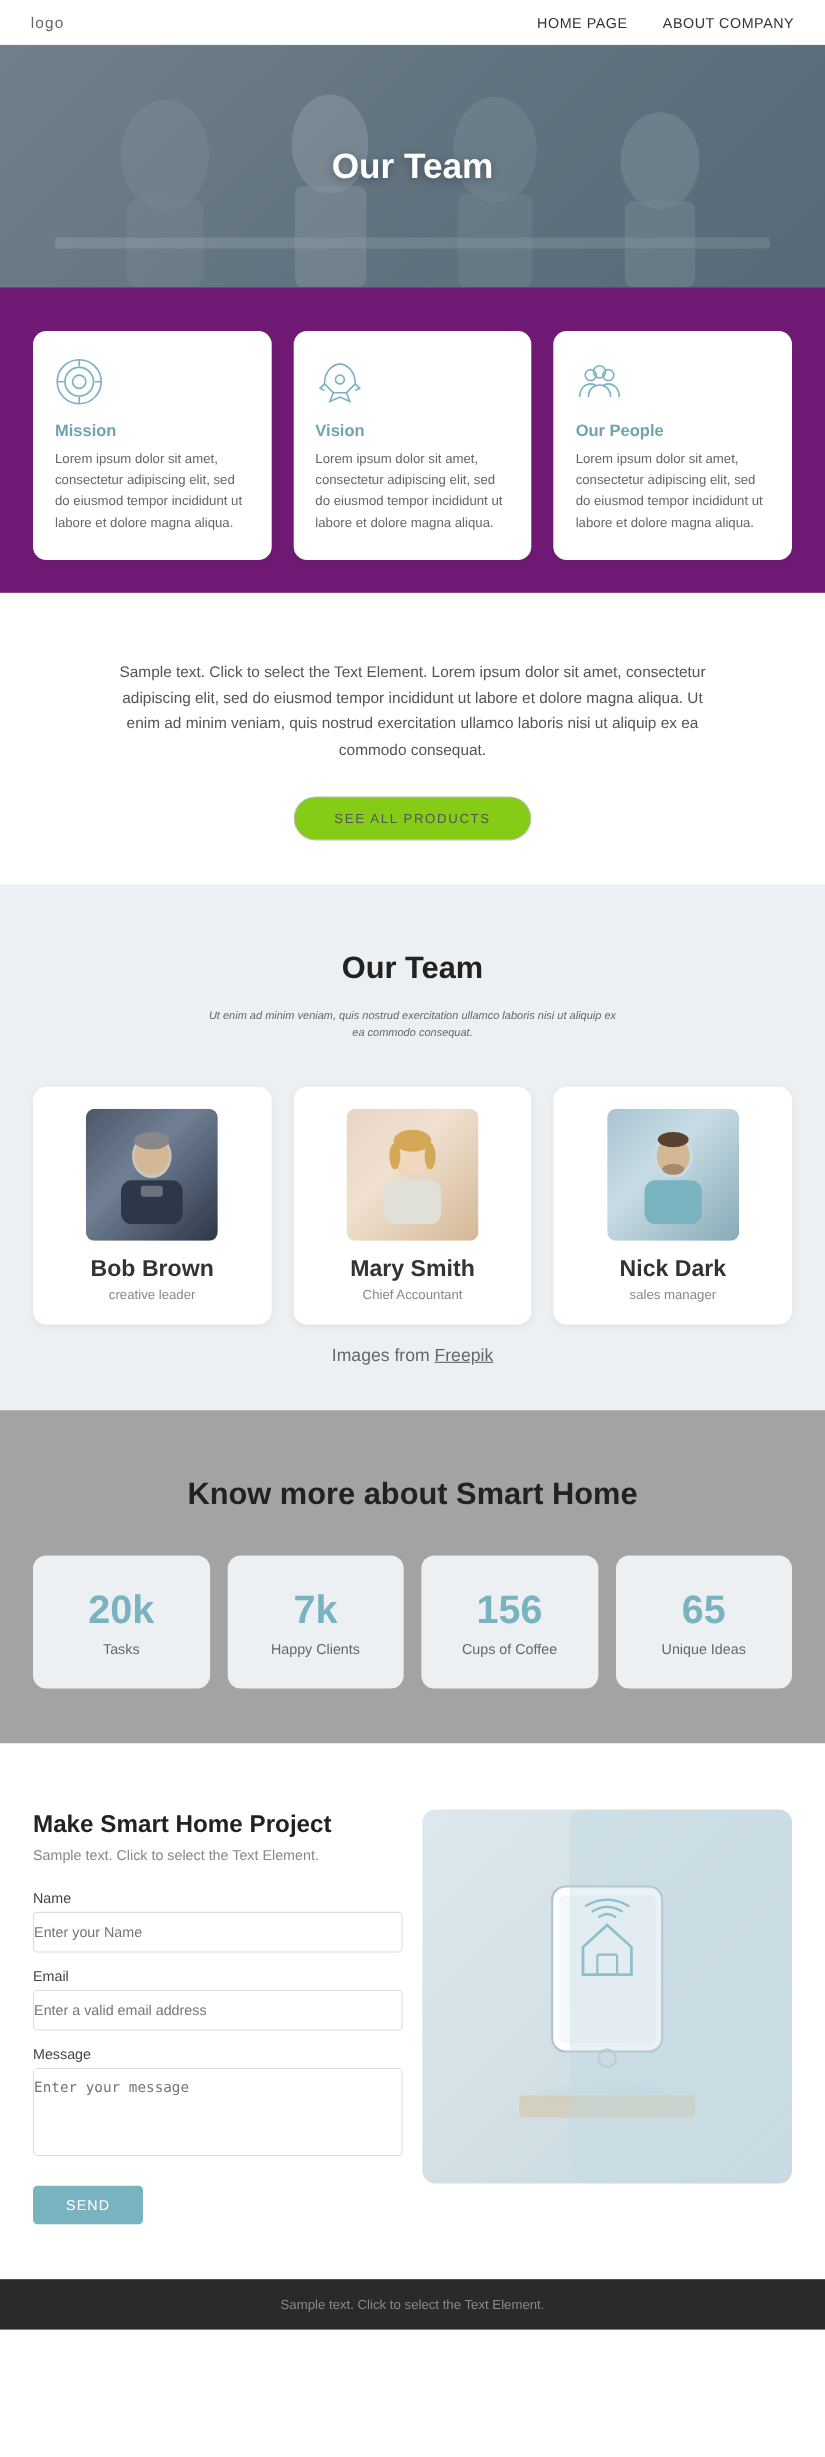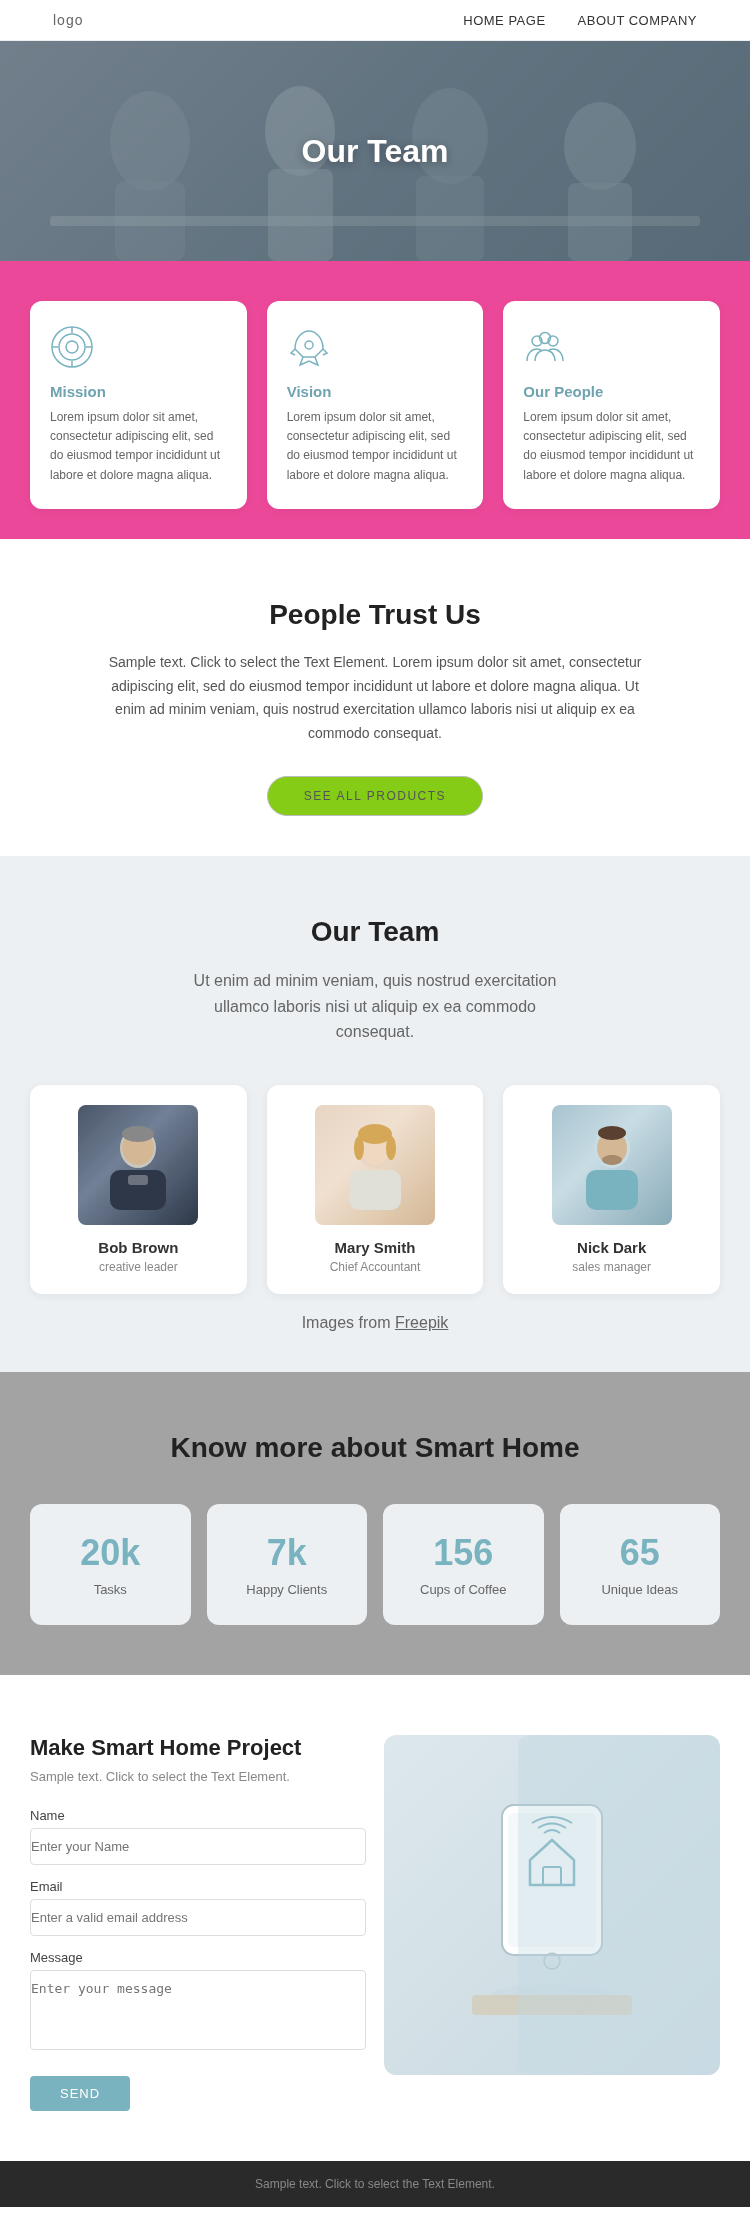--- a/index.html
+++ b/index.html
@@ -1,21 +1,21 @@
 <!DOCTYPE html>
 <html><head>
   <meta charset="utf-8">
   <style>
     * { margin: 0; padding: 0; box-sizing: border-box; }
     body { font-family: 'Segoe UI', Arial, sans-serif; width: 750px; background: #fff; color: #333; }
 
     
     nav {
       display: flex; align-items: center; justify-content: space-between;
-      padding: 12px 53px; background: #fff; border-bottom: 1px solid #eee;
+      padding: 12px 28px; background: #fff; border-bottom: 1px solid #eee;
     }
     .logo { font-size: 14px; color: #666; letter-spacing: 1px; }
     .nav-links { display: flex; gap: 32px; }
     .nav-links a { font-size: 13px; color: #333; text-decoration: none; letter-spacing: 0.5px; }
 
     
     .hero {
       position: relative; height: 220px; overflow: hidden;
       background: linear-gradient(135deg, #b0bec5 0%, #78909c 50%, #546e7a 100%);
       display: flex; align-items: center; justify-content: center;
@@ -26,21 +26,21 @@
     }
     .hero-title {
       position: relative; z-index: 2;
       color: #fff; font-size: 32px; font-weight: 700; text-align: center;
       text-shadow: 0 2px 8px rgba(0,0,0,0.3);
     }
 
     
     .cards-section {
       padding: 40px 30px 30px;
-      background: #ec4899;
+      background: #701a75;
     }
     .cards-row { display: flex; gap: 20px; justify-content: center; }
     .card {
       background: #fff; border-radius: 12px; padding: 24px 20px; flex: 1;
       box-shadow: 0 2px 8px rgba(0,0,0,0.06);
     }
     .card-icon { width: 44px; height: 44px; margin-bottom: 14px; }
     .card-title { color: #6fa3b0; font-size: 15px; font-weight: 600; margin-bottom: 8px; }
     .card-text { font-size: 12px; color: #666; line-height: 1.6; }
 
@@ -54,21 +54,21 @@
       display: inline-block; border: 1.5px solid #bbb; border-radius: 25px;
       padding: 12px 36px; font-size: 12px; letter-spacing: 1.5px; color: #555;
       text-decoration: none; cursor: pointer; background: #84cc16;
     }
 
     
     .team-section {
       padding: 60px 30px 40px; background: #ecf0f3; text-align: center;
     }
     .team-subtitle {
-      font-size: 16px; color: #666; max-width: 380px; margin: 10px auto 40px; line-height: 1.6;
+      font-size: 10px; color: #666; max-width: 380px; margin: 10px auto 40px; line-height: 1.6; font-style: italic;
     }
     .team-row { display: flex; gap: 20px; justify-content: center; margin-bottom: 20px; }
     .team-card {
       background: #fff; border-radius: 12px; padding: 20px 16px; flex: 1;
       box-shadow: 0 2px 8px rgba(0,0,0,0.06); text-align: center;
     }
     .team-avatar {
       width: 120px; height: 120px; border-radius: 8px; margin: 0 auto 14px;
       overflow: hidden;
     }
@@ -80,21 +80,21 @@
     .avatar-mary {
       background: linear-gradient(135deg, #e8d5c4 0%, #f0e0d0 40%, #d4b896 100%);
       width: 100%; height: 100%;
       display: flex; align-items: center; justify-content: center;
     }
     .avatar-nick {
       background: linear-gradient(135deg, #a8c4d0 0%, #c8dce4 40%, #88aab8 100%);
       width: 100%; height: 100%;
       display: flex; align-items: center; justify-content: center;
     }
-    .member-name { font-size: 15px; font-weight: 600; color: #333; margin-bottom: 4px; }
+    .member-name { font-size: 21px; font-weight: 600; color: #333; margin-bottom: 4px; }
     .member-role { font-size: 12px; color: #888; }
     .freepik-note { font-size: 16px; color: #666; text-align: center; }
     .freepik-note a { color: #666; }
 
     
     .stats-section {
       padding: 60px 30px 50px; background: #a3a3a3; text-align: center;
     }
     .stats-row { display: flex; gap: 16px; justify-content: center; margin-top: 40px; }
     .stat-card {
@@ -217,21 +217,20 @@
         </svg>
       </div>
       <div class="card-title">Our People</div>
       <div class="card-text">Lorem ipsum dolor sit amet, consectetur adipiscing elit, sed do eiusmod tempor incididunt ut labore et dolore magna aliqua.</div>
     </div>
 
   </div>
 </section>
 
 <section class="trust-section">
-  <h2 class="section-title">People Trust Us</h2>
   <p class="trust-text">Sample text. Click to select the Text Element. Lorem ipsum dolor sit amet, consectetur adipiscing elit, sed do eiusmod tempor incididunt ut labore et dolore magna aliqua. Ut enim ad minim veniam, quis nostrud exercitation ullamco laboris nisi ut aliquip ex ea commodo consequat.</p>
   <button class="see-all-btn">SEE ALL PRODUCTS</button>
 </section>
 
 <section class="team-section">
   <h2 class="section-title">Our Team</h2>
   <p class="team-subtitle">Ut enim ad minim veniam, quis nostrud exercitation ullamco laboris nisi ut aliquip ex ea commodo consequat.</p>
 
   <div class="team-row">
 

